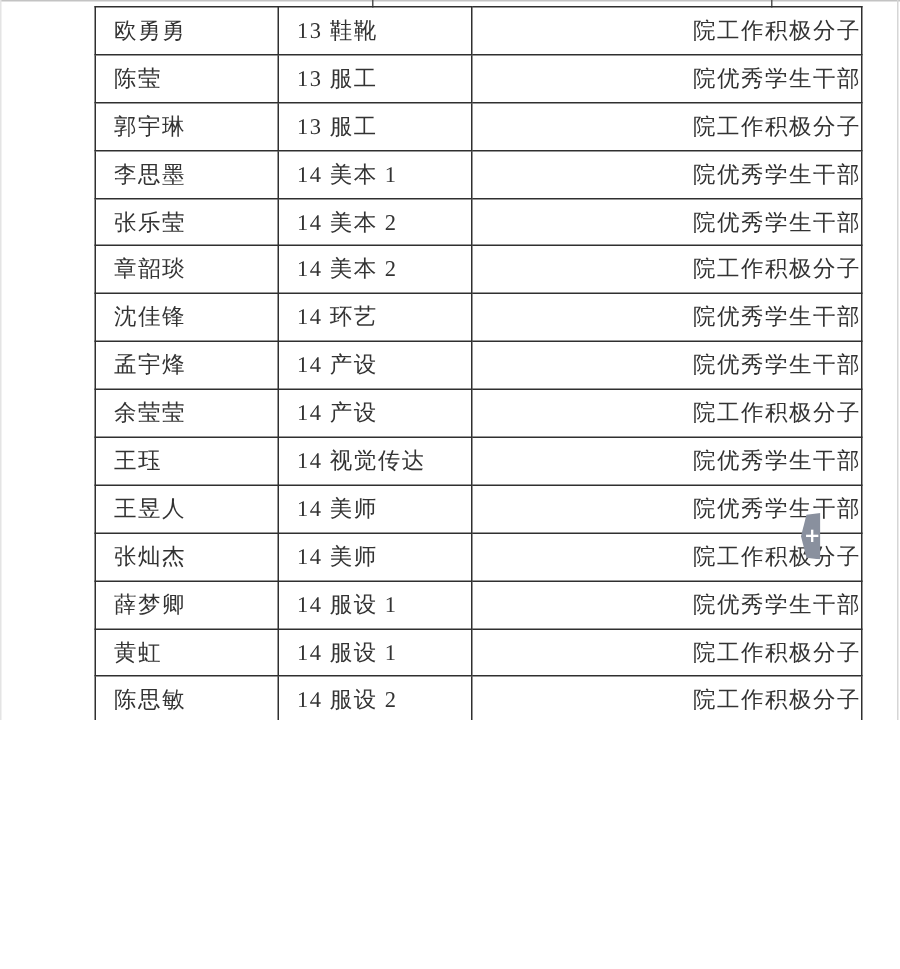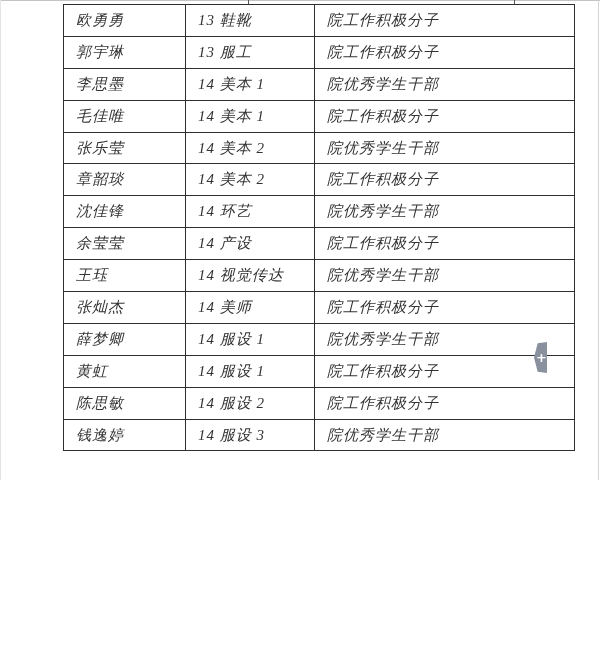--- a/index.html
+++ b/index.html
@@ -2,21 +2,21 @@
 <html><head>
 <meta charset="utf-8">
 <style>
   html,body{margin:0;padding:0;}
   body{
     width:600px;height:646px;
     background:#ffffff;
     font-family:"Liberation Serif","DejaVu Serif",serif;
     overflow:hidden;
   }
-  .screen{position:relative;width:600px;height:480px;background:#fff;overflow:hidden;font-style:italic;}
+  .screen{position:relative;width:600px;height:480px;background:#fff;overflow:hidden;}
 
   
   .frame-top{position:absolute;left:0;top:0;width:600px;height:1px;background:#c3c3c3;}
   .frame-left{position:absolute;left:0;top:0;width:1px;height:646px;background:#e4e4e4;}
   .frame-right{position:absolute;left:598px;top:0;width:1px;height:646px;background:#d6d6d6;}
 
   
   .tick{position:absolute;top:0;width:1px;height:5px;background:#555;}
   .tick.t1{left:248px;}
   .tick.t2{left:514px;}
@@ -34,21 +34,21 @@
     font-size:15px;
     color:#333;
     letter-spacing:1px;
     padding:0 0 0 12px;
     vertical-align:middle;
     white-space:nowrap;
     overflow:hidden;
   }
   td.col-name{width:109px;}
   td.col-class{width:116px;}
-  td.col-award{width:247px;}
+  td.col-award{width:247px;text-align:right;}
 
   
   .scroll-handle{
     position:absolute;left:534px;top:342px;width:13px;height:31px;
     background:#89909e;
     clip-path:polygon(0 50%,28% 4%,100% 0,100% 100%,28% 96%);
     display:flex;align-items:center;justify-content:center;
     cursor:pointer;
   }
   .scroll-handle span{
@@ -87,72 +87,82 @@
   <div class="tick t2"></div>
 
   <table class="award">
     <tbody>
     <tr>
       <td class="col-name">欧勇勇</td>
       <td class="col-class">13 鞋靴</td>
       <td class="col-award">院工作积极分子</td>
     </tr>
 
+    <tr>
+      <td class="col-name">陈莹</td>
+      <td class="col-class">13 服工</td>
+      <td class="col-award">院优秀学生干部</td>
+    </tr>
 
     <tr>
       <td class="col-name">郭宇琳</td>
       <td class="col-class">13 服工</td>
       <td class="col-award">院工作积极分子</td>
     </tr>
 
     <tr>
       <td class="col-name">李思墨</td>
       <td class="col-class">14 美本 1</td>
       <td class="col-award">院优秀学生干部</td>
     </tr>
 
-    <tr>
-      <td class="col-name">毛佳唯</td>
-      <td class="col-class">14 美本 1</td>
-      <td class="col-award">院工作积极分子</td>
-    </tr>
 
     <tr>
       <td class="col-name">张乐莹</td>
       <td class="col-class">14 美本 2</td>
       <td class="col-award">院优秀学生干部</td>
     </tr>
 
     <tr>
       <td class="col-name">章韶琰</td>
       <td class="col-class">14 美本 2</td>
       <td class="col-award">院工作积极分子</td>
     </tr>
 
     <tr>
       <td class="col-name">沈佳锋</td>
       <td class="col-class">14 环艺</td>
       <td class="col-award">院优秀学生干部</td>
     </tr>
 
 
+    <tr>
+      <td class="col-name">孟宇烽</td>
+      <td class="col-class">14 产设</td>
+      <td class="col-award">院优秀学生干部</td>
+    </tr>
 
     <tr>
       <td class="col-name">余莹莹</td>
       <td class="col-class">14 产设</td>
       <td class="col-award">院工作积极分子</td>
     </tr>
 
     <tr>
       <td class="col-name">王珏</td>
       <td class="col-class">14 视觉传达</td>
       <td class="col-award">院优秀学生干部</td>
     </tr>
 
 
+    <tr>
+      <td class="col-name">王昱人</td>
+      <td class="col-class">14 美师</td>
+      <td class="col-award">院优秀学生干部</td>
+    </tr>
 
     <tr>
       <td class="col-name">张灿杰</td>
       <td class="col-class">14 美师</td>
       <td class="col-award">院工作积极分子</td>
     </tr>
 
     <tr>
       <td class="col-name">薛梦卿</td>
       <td class="col-class">14 服设 1</td>

